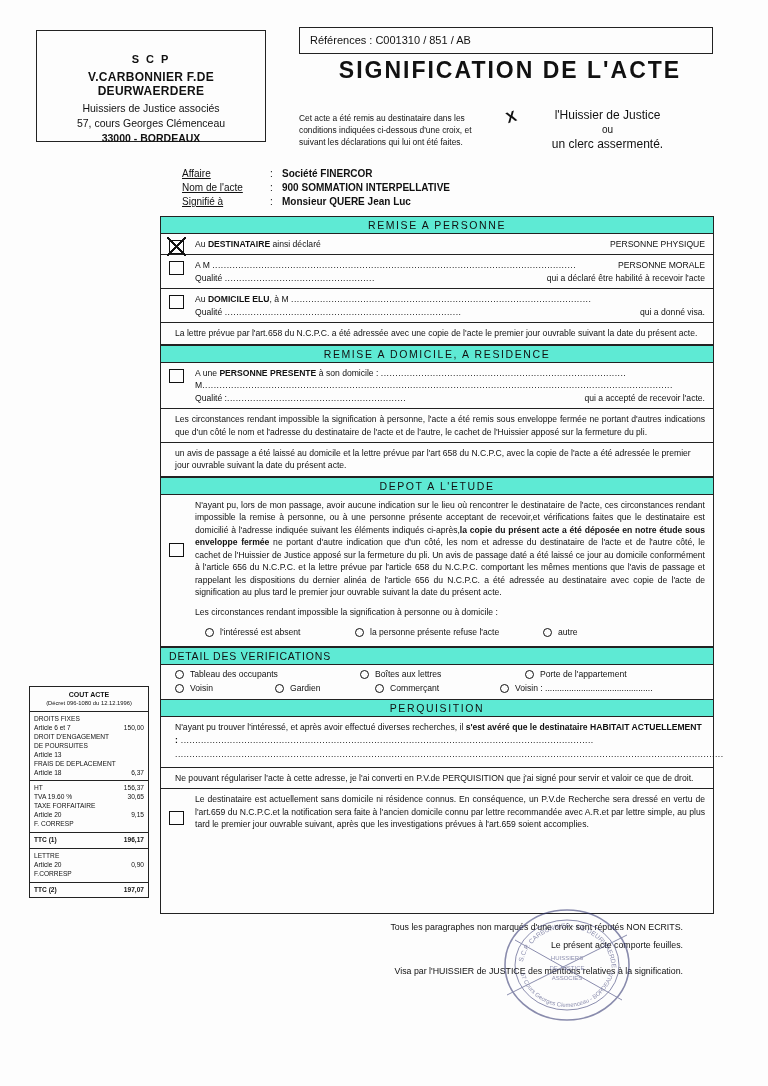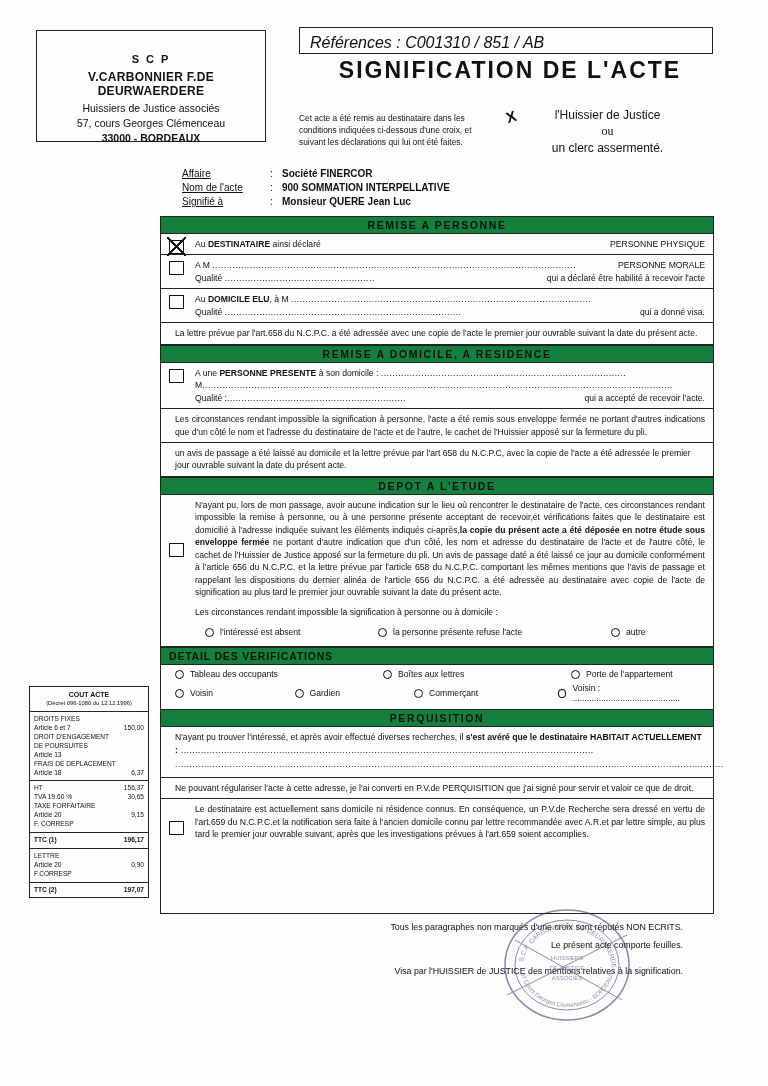--- a/index.html
+++ b/index.html
@@ -26,33 +26,33 @@
   .names{
     text-align:center;font-size:12px;font-weight:bold;margin-top:5px;letter-spacing:.3px;
   }
   .sub1{text-align:center;font-size:10.5px;margin-top:4px;}
   .sub2{text-align:center;font-size:10.5px;margin-top:3px;}
   .sub3{text-align:center;font-size:10.5px;font-weight:bold;margin-top:3px;}
 
   .ref-box{
     position:absolute;left:299px;top:27px;width:412px;height:25px;border:1px solid #222;
   }
-  .ref-txt{font-size:16px;padding:6px 0 0 10px;font-style:italic;}
+  .ref-txt{font-size:11px;padding:6px 0 0 10px;}
 
   .title{
     position:absolute;left:300px;top:57px;width:420px;text-align:center;
     font-size:23px;font-weight:bold;letter-spacing:2px;
   }
   .remis-txt{
     position:absolute;left:299px;top:112px;width:192px;font-size:8.4px;line-height:1.45;
   }
   .huissier{
     position:absolute;left:500px;top:108px;width:215px;text-align:center;font-size:12px;
   }
-  .huissier .ou{font-size:12px;margin:2px 0;font-family:Liberation Serif, serif;}
+  .huissier .ou{font-size:10px;margin:2px 0;}
   .huissier .clerc{font-size:12px;}
   .cross-mark{
     position:absolute;left:506px;top:108px;font-size:15px;font-weight:bold;
     transform:rotate(-18deg);
   }
 
   
   .aff{
     position:absolute;left:182px;top:168px;width:520px;font-size:10px;
   }
@@ -61,22 +61,22 @@
   .aff-colon{width:12px;}
   .aff-val{font-weight:bold;}
 
   
   .frame{
     position:absolute;left:160px;top:216px;width:552px;height:696px;
     border:1px solid #222;
   }
   .band{
     border-bottom:1px solid #222;border-top:1px solid #222;
-    text-align:center;font-size:10.5px;font-weight:bold;letter-spacing:1.6px;
-    padding:2px 0;background:#15803d;
+    text-align:center;font-size:10.5px;font-weight:normal;letter-spacing:1.6px;
+    padding:2px 0;background:#5eead4;
   }
   .sec-title-first{border-top:none;}
   .row{
     position:relative;border-bottom:1px solid #222;padding:4px 8px 4px 34px;
     font-size:8.6px;line-height:1.45;
   }
   .row.noline{border-bottom:none;}
   .cb{
     position:absolute;left:8px;top:6px;width:13px;height:12px;border:1.4px solid #111;
   }
@@ -87,21 +87,21 @@
       linear-gradient(to bottom right, transparent 45%, #111 45%, #111 55%, transparent 55%),
       linear-gradient(to bottom left, transparent 45%, #111 45%, #111 55%, transparent 55%);
   }
   .line-right{float:right;}
   .dots{letter-spacing:.5px;}
   .b{font-weight:bold;}
   .row p{margin:0 0 2px 0;}
   .justify{text-align:justify;}
 
   
-  .check-row{display:flex;font-size:8.6px;padding:4px 8px 4px 14px;gap:23px;}
+  .check-row{display:flex;font-size:8.6px;padding:4px 8px 4px 14px;}
   .check-row > div{display:flex;align-items:center;}
   .circ{
     display:inline-block;width:7px;height:7px;border:1px solid #111;border-radius:50%;
     margin-right:6px;
   }
 
   
   .cost{
     position:absolute;left:29px;top:686px;width:118px;border:1px solid #222;
     font-size:6.6px;line-height:1.35;
@@ -229,21 +229,21 @@
 
     <div class="row">
       <span class="cb" style="top:48px"></span>
       <p class="justify"><span>N'ayant pu, lors de mon passage, avoir aucune indication sur le lieu où rencontrer le destinataire de l'acte, ces circonstances rendant impossible la remise à personne, ou à une personne présente acceptant de recevoir,et vérifications faites que le destinataire est domicilié à l'adresse indiquée suivant les éléments indiqués ci-après,</span><span class="b">la copie du présent acte a été déposée en notre étude sous enveloppe fermée</span><span> ne portant d'autre indication que d'un côté, les nom et adresse du destinataire de l'acte et de l'autre côté, le cachet de l'Huissier de Justice apposé sur la fermeture du pli. Un  avis de passage daté a été laissé ce jour au domicile conformément à l'article 656 du N.C.P.C. et la lettre prévue par l'article 658 du N.C.P.C. comportant les mêmes mentions que l'avis de passage et rappelant les dispositions du dernier alinéa de l'article 656 du N.C.P.C. a été adressée au destinataire avec copie de l'acte de signification au plus tard le premier jour ouvrable suivant la date du présent acte.</span></p>
       <p style="margin-top:7px">Les circonstances rendant impossible la signification à personne ou à domicile :</p>
       <div class="check-row" style="padding-left:10px;padding-top:6px">
         <div style="width:150px">
             <span class="circ"></span>
             <span>l'intéressé est absent</span>
           </div>
-        <div style="width:210px">
+        <div style="width:188px">
             <span class="circ"></span>
             <span>la personne présente refuse l'acte</span>
           </div>
         <div>
             <span class="circ"></span>
             <span>autre</span>
           </div>
       </div>
     </div>
 

